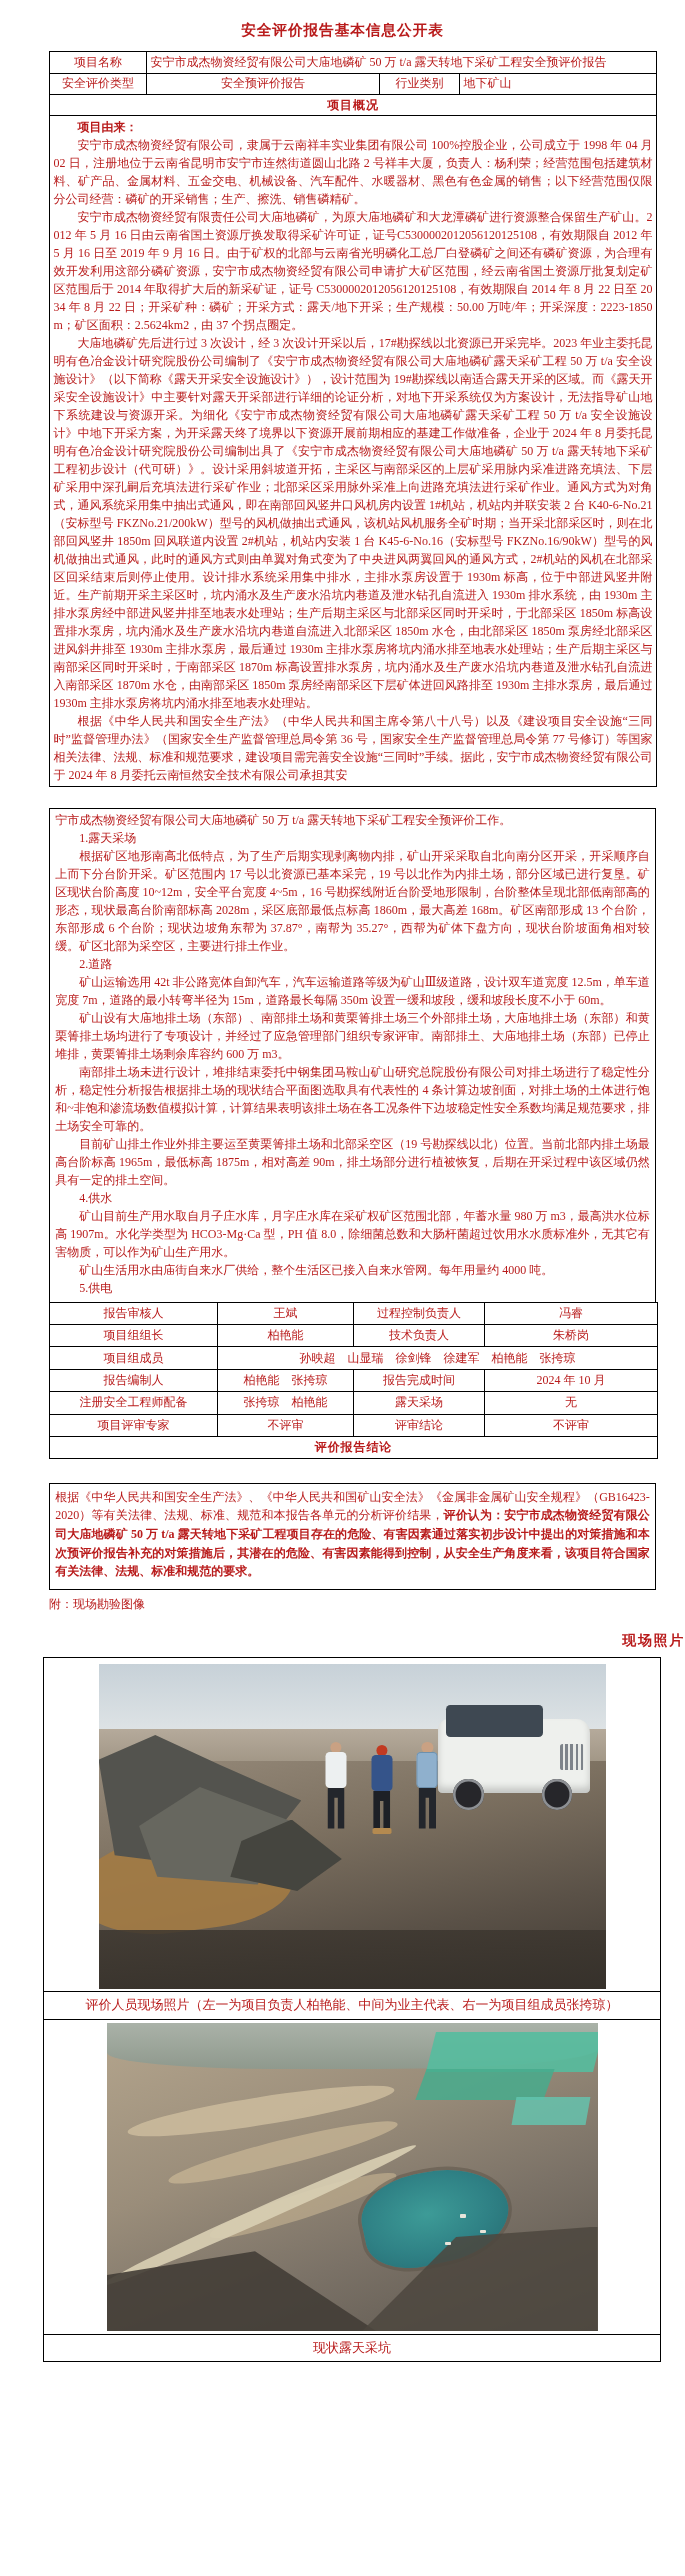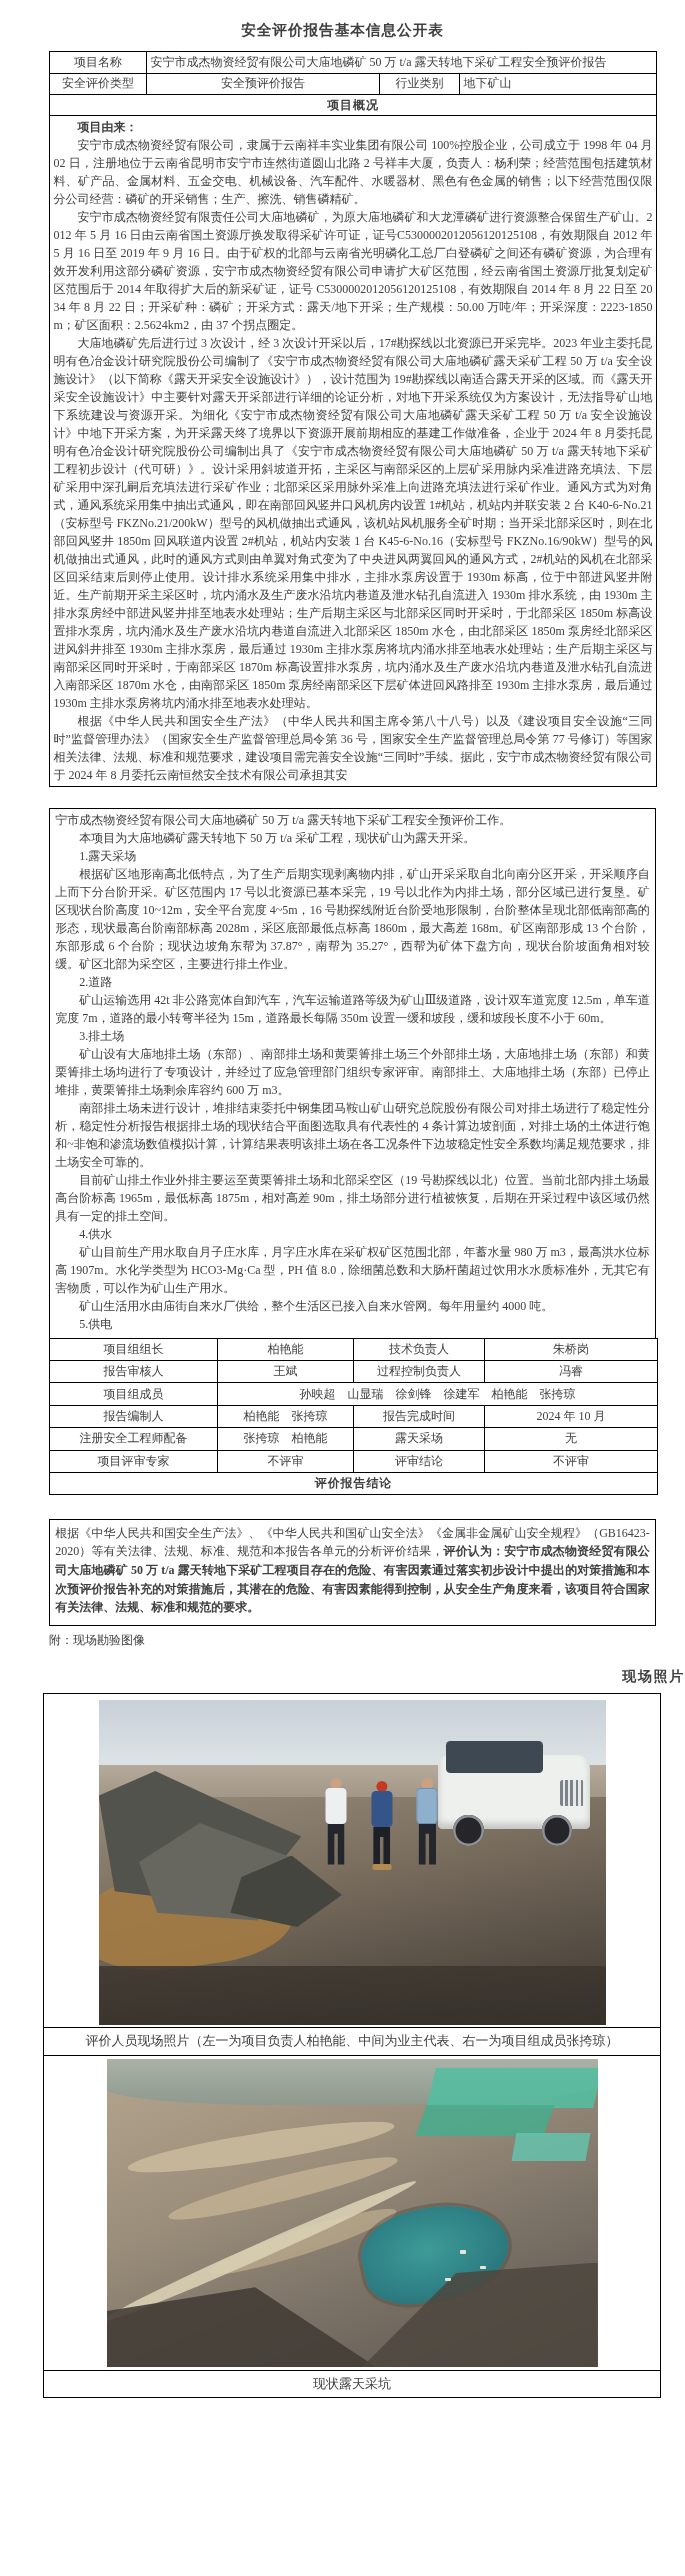--- a/index.html
+++ b/index.html
@@ -1,16 +1,16 @@
 <!DOCTYPE html>
 <html style="font-size:14px"><head>
 <meta charset="utf-8">
 <style>
   html,body { margin:0; padding:0; background:#ffffff; }
-  .sheet { width:685px; min-height:2576px; background:#fff; color:#404040;
+  .sheet { width:685px; min-height:2576px; background:#fff; color:#b91c1c;
            font-family:"Liberation Serif","DejaVu Serif",serif; position:relative; padding-top:21px; box-sizing:border-box; }
   .doc-title { text-align:center; font-size:14.7px; font-weight:bold; margin:0 0 11.2px 0; letter-spacing:0.9px; }
   .tbl { border-collapse:collapse; table-layout:fixed; width:607px; margin-left:49px; }
   .tbl td { border:0.9px solid #000; font-size:12px; padding:1.7px 3.5px; vertical-align:middle; word-break:break-all; }
   .lab { text-align:center; }
   .val-left { text-align:left; padding-left:5.2px; }
   .val-center { text-align:center; }
   .section-head { text-align:center; font-weight:bold; font-size:13px; padding:3.5px 1.7px; letter-spacing:0.9px; }
   .overview-cell { padding:2.6px 5.2px 7px 5.2px; }
   .overview-cell p, .cont-block p { margin:0; text-indent:2em; text-align:justify; line-height:18px; font-size:12px; }
@@ -112,54 +112,52 @@
         <p>根据《中华人民共和国安全生产法》（中华人民共和国主席令第八十八号）以及《建设项目安全设施“三同时”监督管理办法》（国家安全生产监督管理总局令第 36 号，国家安全生产监督管理总局令第 77 号修订）等国家相关法律、法规、标准和规范要求，建设项目需完善安全设施“三同时”手续。据此，安宁市成杰物资经贸有限公司于 2024 年 8 月委托云南恒然安全技术有限公司承担其安</p>
       </td>
     </tr>
   </tbody>
     </table>
 
   <div class="gap-break"></div>
 
   <div class="cont-block">
     <p class="noindent">宁市成杰物资经贸有限公司大庙地磷矿 50 万 t/a 露天转地下采矿工程安全预评价工作。</p>
-    <p>本项目为大庙地磷矿露天转地下 50 万 t/a 采矿工程，现状矿山为露天开采。</p>
     <p>1.露天采场</p>
     <p>根据矿区地形南高北低特点，为了生产后期实现剥离物内排，矿山开采采取自北向南分区开采，开采顺序自上而下分台阶开采。矿区范围内 17 号以北资源已基本采完，19 号以北作为内排土场，部分区域已进行复垦。矿区现状台阶高度 10~12m，安全平台宽度 4~5m，16 号勘探线附近台阶受地形限制，台阶整体呈现北部低南部高的形态，现状最高台阶南部标高 2028m，采区底部最低点标高 1860m，最大高差 168m。矿区南部形成 13 个台阶，东部形成 6 个台阶；现状边坡角东帮为 37.87°，南帮为 35.27°，西帮为矿体下盘方向，现状台阶坡面角相对较缓。矿区北部为采空区，主要进行排土作业。</p>
     <p>2.道路</p>
     <p>矿山运输选用 42t 非公路宽体自卸汽车，汽车运输道路等级为矿山Ⅲ级道路，设计双车道宽度 12.5m，单车道宽度 7m，道路的最小转弯半径为 15m，道路最长每隔 350m 设置一缓和坡段，缓和坡段长度不小于 60m。</p>
-    <p>3.排土场</p>
     <p>矿山设有大庙地排土场（东部）、南部排土场和黄栗箐排土场三个外部排土场，大庙地排土场（东部）和黄栗箐排土场均进行了专项设计，并经过了应急管理部门组织专家评审。南部排土、大庙地排土场（东部）已停止堆排，黄栗箐排土场剩余库容约 600 万 m3。</p>
     <p>南部排土场未进行设计，堆排结束委托中钢集团马鞍山矿山研究总院股份有限公司对排土场进行了稳定性分析，稳定性分析报告根据排土场的现状结合平面图选取具有代表性的 4 条计算边坡剖面，对排土场的土体进行饱和~非饱和渗流场数值模拟计算，计算结果表明该排土场在各工况条件下边坡稳定性安全系数均满足规范要求，排土场安全可靠的。</p>
     <p>目前矿山排土作业外排主要运至黄栗箐排土场和北部采空区（19 号勘探线以北）位置。当前北部内排土场最高台阶标高 1965m，最低标高 1875m，相对高差 90m，排土场部分进行植被恢复，后期在开采过程中该区域仍然具有一定的排土空间。</p>
     <p>4.供水</p>
     <p>矿山目前生产用水取自月子庄水库，月字庄水库在采矿权矿区范围北部，年蓄水量 980 万 m3，最高洪水位标高 1907m。水化学类型为 HCO3-Mg·Ca 型，PH 值 8.0，除细菌总数和大肠杆菌超过饮用水水质标准外，无其它有害物质，可以作为矿山生产用水。</p>
     <p>矿山生活用水由庙街自来水厂供给，整个生活区已接入自来水管网。每年用量约 4000 吨。</p>
     <p>5.供电</p>
   </div>
 
   <table class="tbl personnel">
     <colgroup>
         <col style="width:168px">
         <col style="width:136px">
         <col style="width:131px">
         <col style="width:173px">
       </colgroup>
     <tbody>
         <tr>
+      <td class="lab">报告审核人</td>
+      <td class="val-center">王斌</td>
+      <td class="lab">过程控制负责人</td>
+      <td class="val-center">冯睿</td>
+    </tr>
+    <tr>
       <td class="lab">项目组组长</td>
       <td class="val-center">柏艳能</td>
       <td class="lab">技术负责人</td>
       <td class="val-center">朱桥岗</td>
-    </tr>
-    <tr>
-      <td class="lab">报告审核人</td>
-      <td class="val-center">王斌</td>
-      <td class="lab">过程控制负责人</td>
-      <td class="val-center">冯睿</td>
     </tr>
     <tr>
       <td class="lab">项目组成员</td>
       <td class="val-center" colspan="3">孙映超　山显瑞　徐剑锋　徐建军　柏艳能　张挎琼</td>
     </tr>
     <tr>
       <td class="lab">报告编制人</td>
       <td class="val-center">柏艳能　张挎琼</td>
       <td class="lab">报告完成时间</td>
       <td class="val-center">2024 年 10 月</td>

